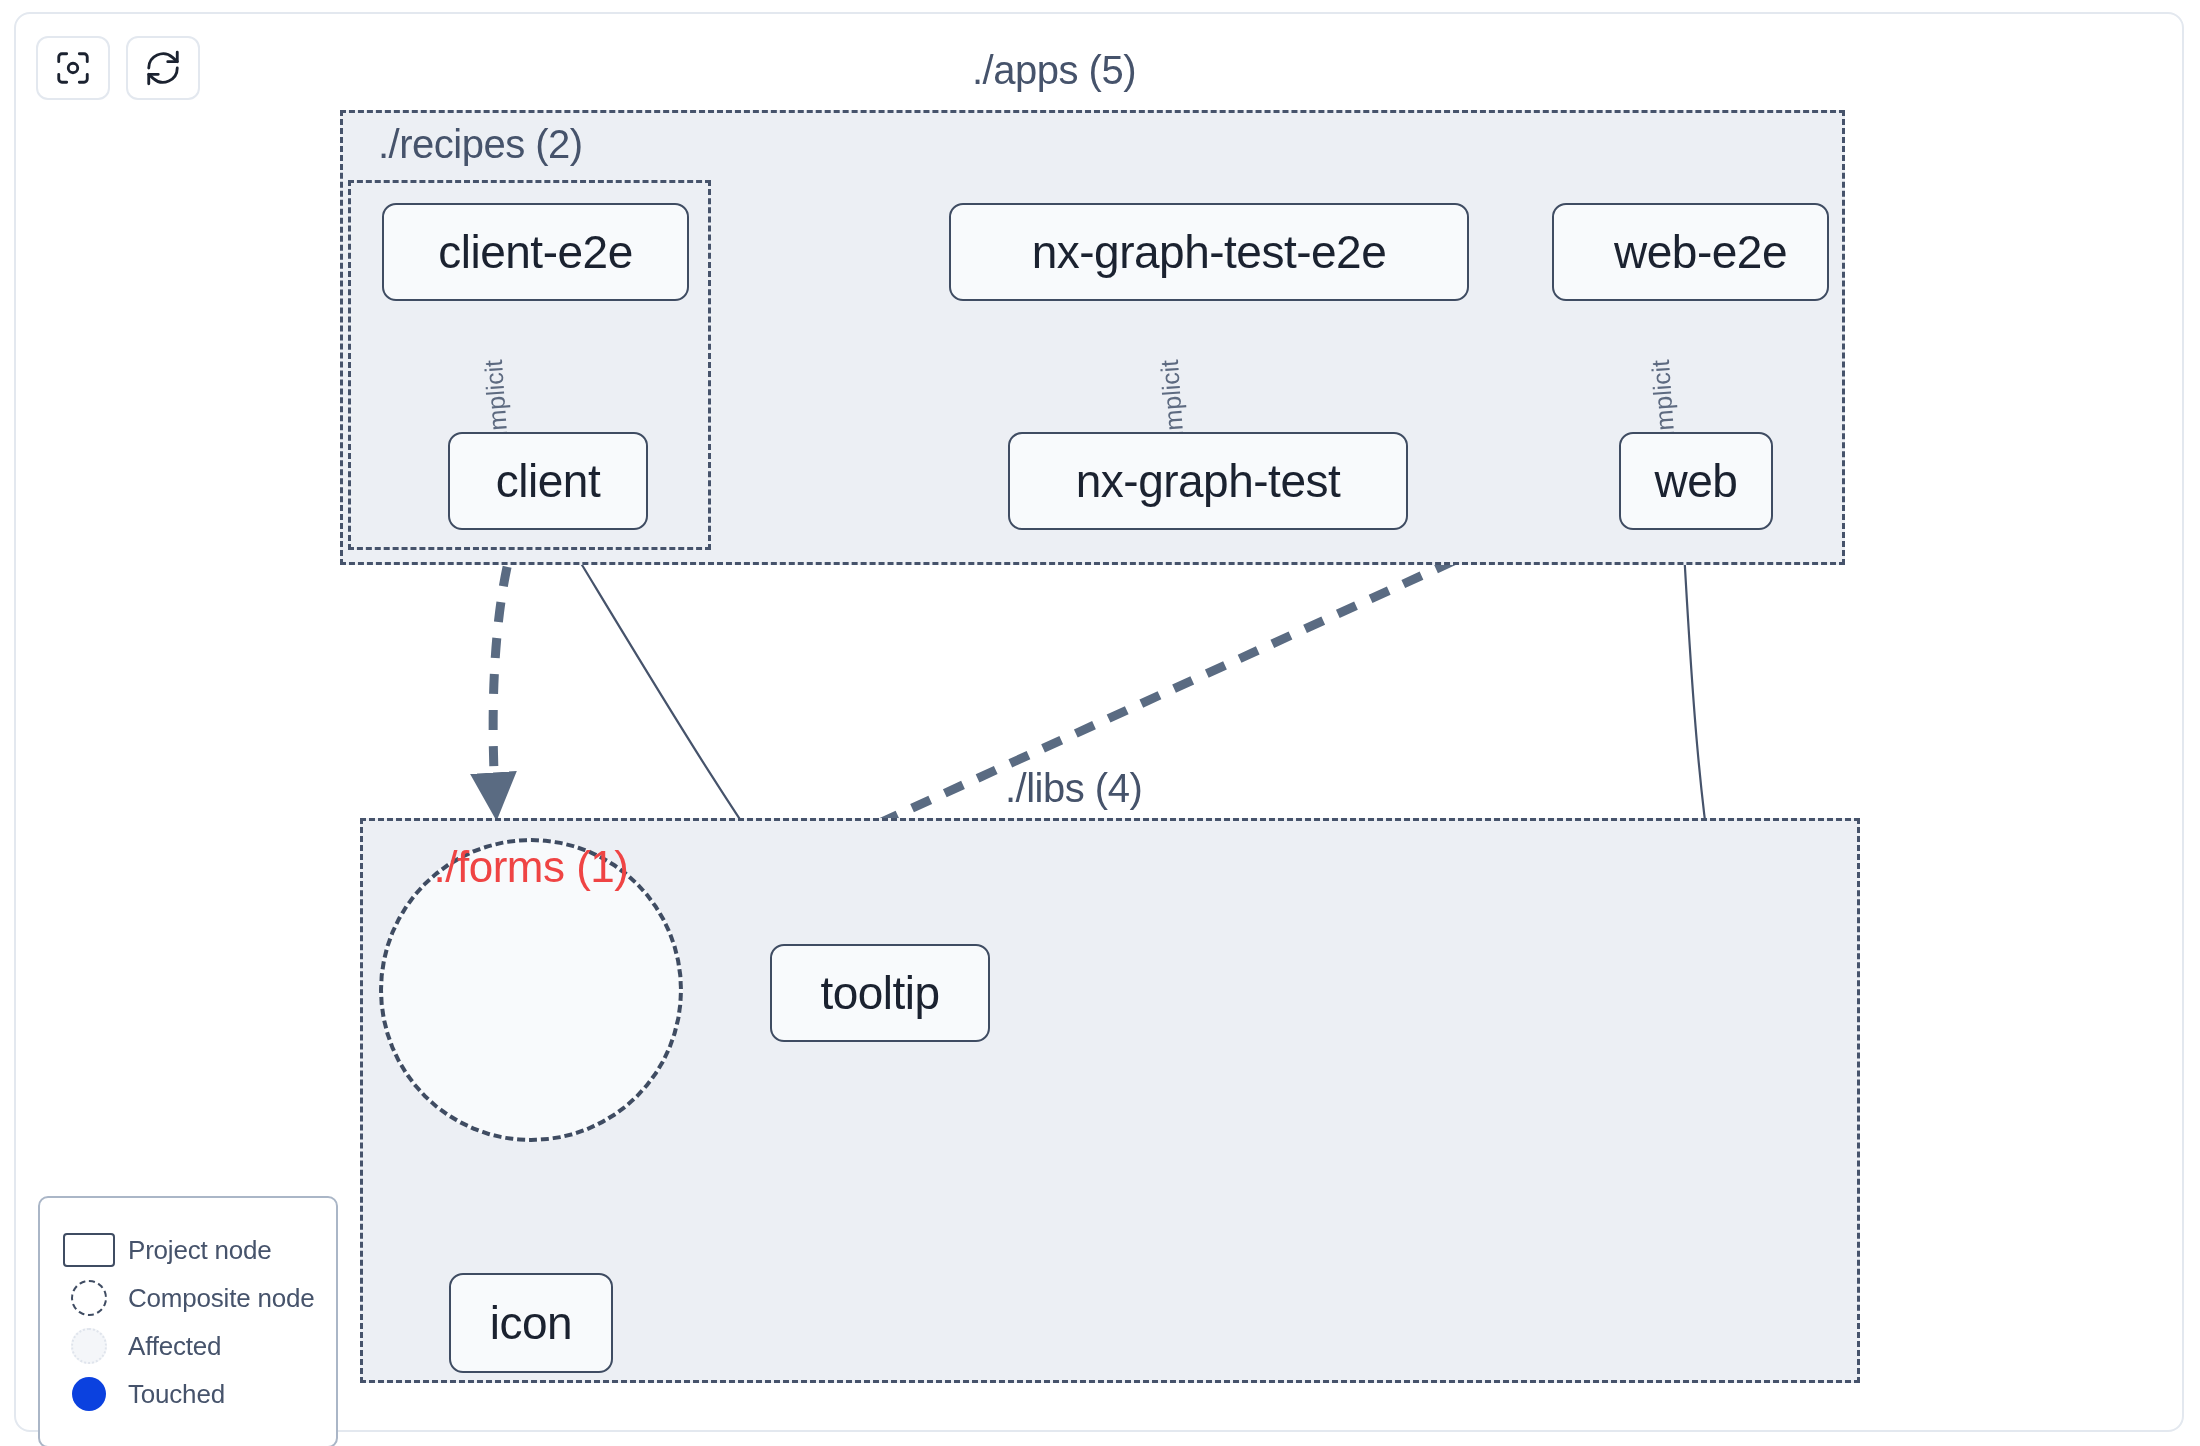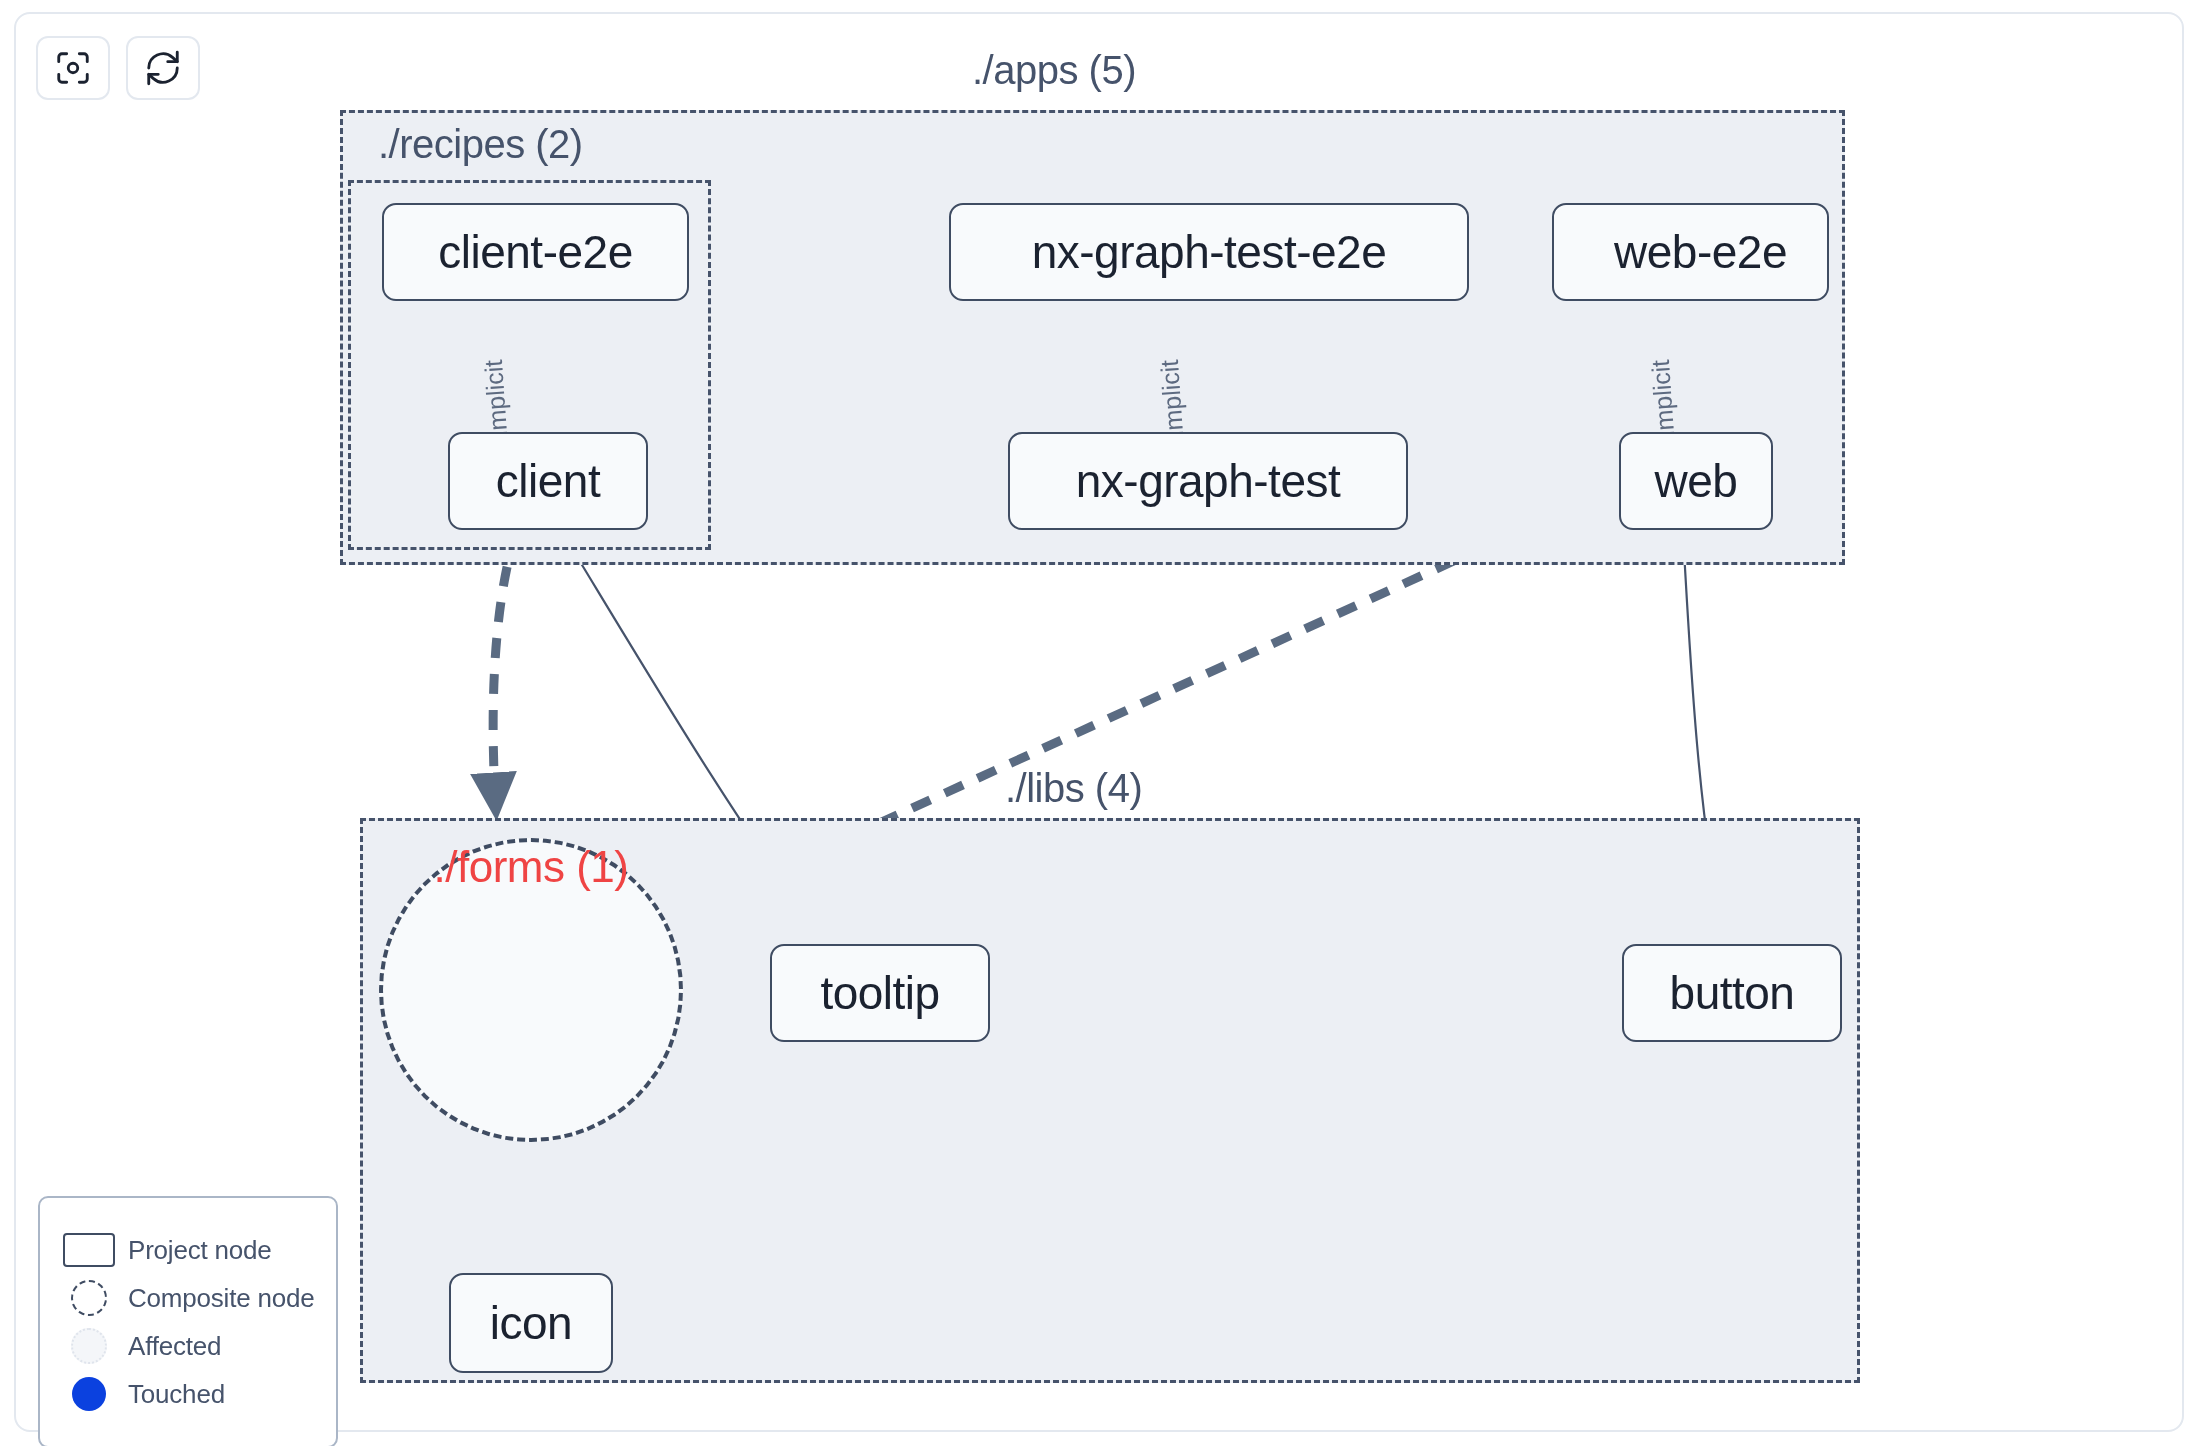--- a/index.html
+++ b/index.html
@@ -274,23 +274,20 @@
   </div>
 
   <div class="node" style="left:1619px; top:432px; width:154px; height:98px;">
     <span>web</span>
   </div>
 
   <div class="node" style="left:770px; top:944px; width:220px; height:98px;">
     <span>tooltip</span>
   </div>
 
-  <div class="node" style="left:1622px; top:944px; width:220px; height:98px;">
-    <span>button</span>
-  </div>
 
   <div class="node" style="left:449px; top:1273px; width:164px; height:100px;">
     <span>icon</span>
   </div>
 
   <div class="legend">
     <div class="legend-row">
       <span class="legend-swatch">
         <span class="sw-rect"></span>
       </span>

